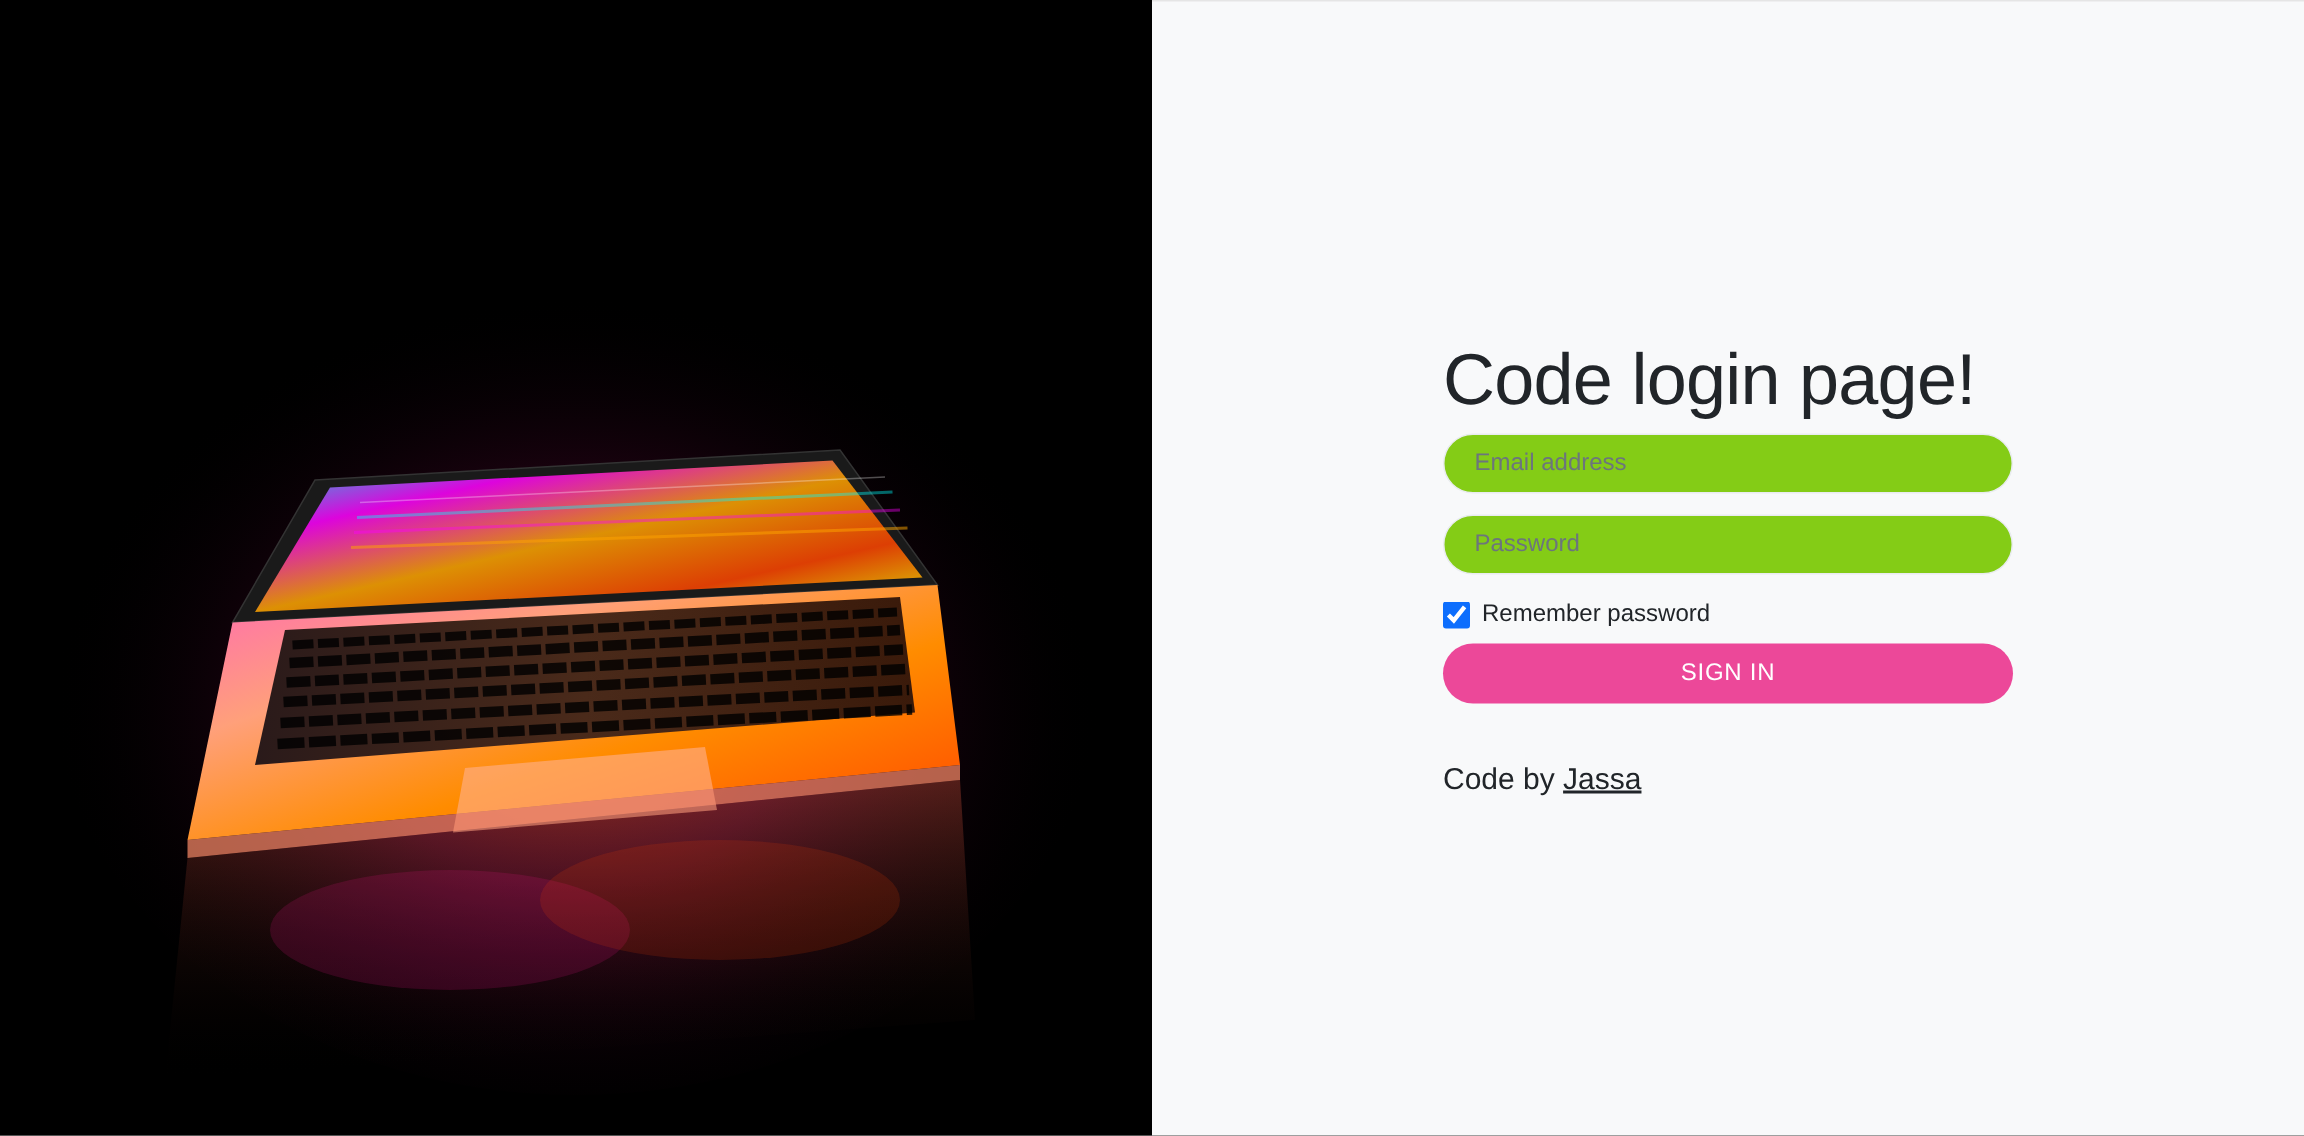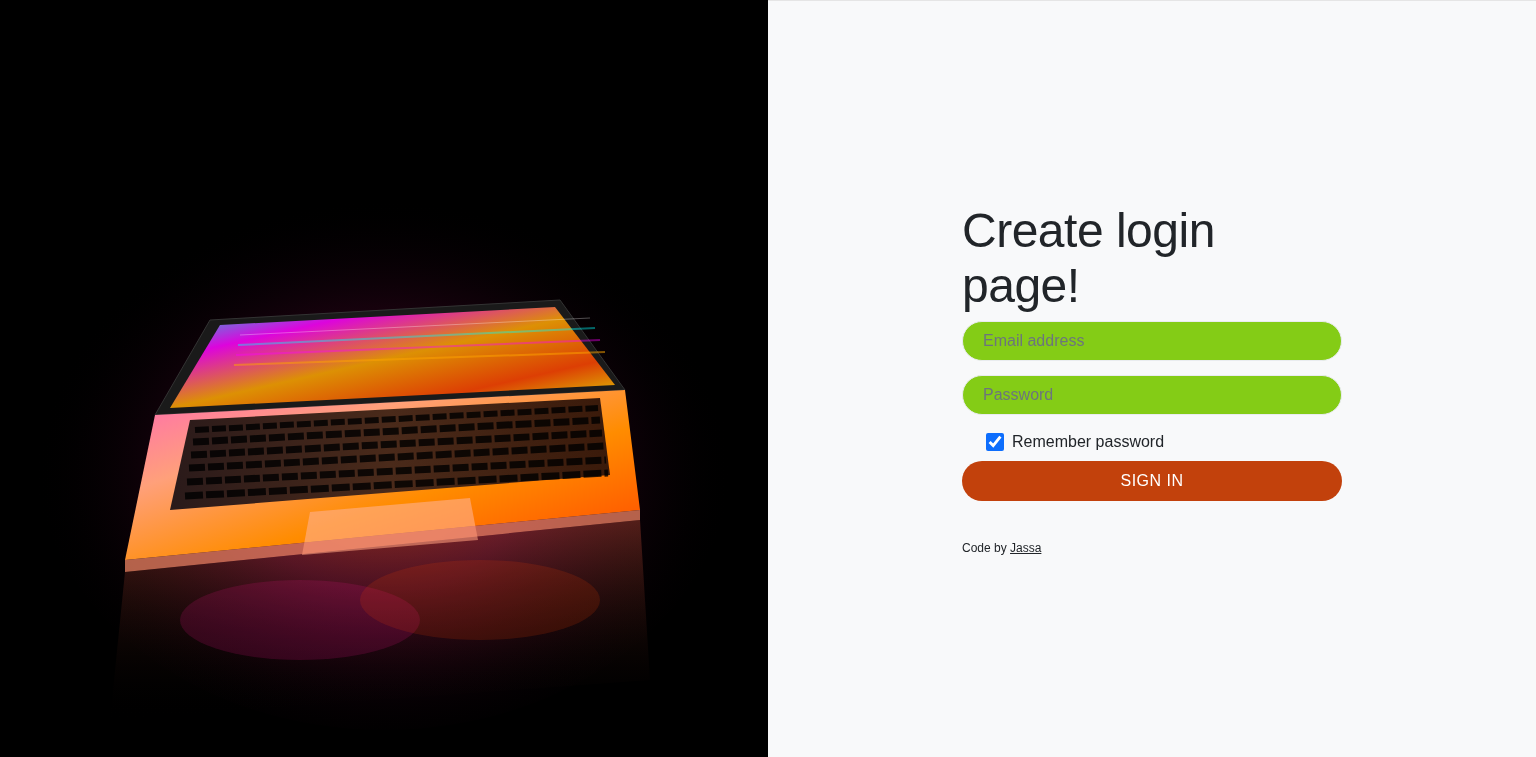--- a/index.html
+++ b/index.html
@@ -63,50 +63,49 @@
       background: #84cc16;
       outline: none;
     }
     .form-input::placeholder {
       color: #6c757d;
     }
     .checkbox-row {
       display: flex;
       margin-bottom: 10px;
       margin-top: 4px;
-      margin-left: 24px;
     }
     .checkbox-input {
       width: 18px;
       height: 18px;
       margin-right: 8px;
       cursor: pointer;
       accent-color: #0d6efd;
     }
     .checkbox-label {
       font-size: 16px;
       color: #212529;
       cursor: pointer;
     }
     .signin-button {
       width: 100%;
       padding: 11px;
-      background: #c2410c;
+      background: #ec4899;
       color: #fff;
       border: none;
       border-radius: 30px;
       font-size: 16px;
       font-weight: 400;
       text-transform: uppercase;
       letter-spacing: 0.5px;
       cursor: pointer;
       margin-bottom: 40px;
     }
     .credit-text {
-      font-size: 12px;
+      font-size: 20px;
       color: #212529;
     }
     .credit-link {
       color: #212529;
       text-decoration: underline;
     }
   </style>
 </head>
 <body>
 
@@ -170,21 +169,21 @@
     <polygon points="125,560 640,510 640,520 125,572" fill="#ff8c69" opacity="0.7"></polygon>
 
     <polygon points="125,572 640,520 650,680 110,720" fill="url(#reflectGrad)"></polygon>
     <ellipse cx="300" cy="620" rx="120" ry="40" fill="#ff1493" opacity="0.15"></ellipse>
     <ellipse cx="480" cy="600" rx="120" ry="40" fill="#ff4500" opacity="0.15"></ellipse>
   </svg>
 </div>
 
 <div class="right-panel">
   <div class="login-container">
-    <h1 class="login-title">Create login page!</h1>
+    <h1 class="login-title">Code login page!</h1>
     
     <input type="email" class="form-input" placeholder="Email address" style="">
     
     <input type="password" class="form-input" placeholder="Password" style="">
     
     <div class="checkbox-row">
       <input type="checkbox" class="checkbox-input" checked="" style="">
       <label class="checkbox-label">Remember password</label>
     </div>
     

